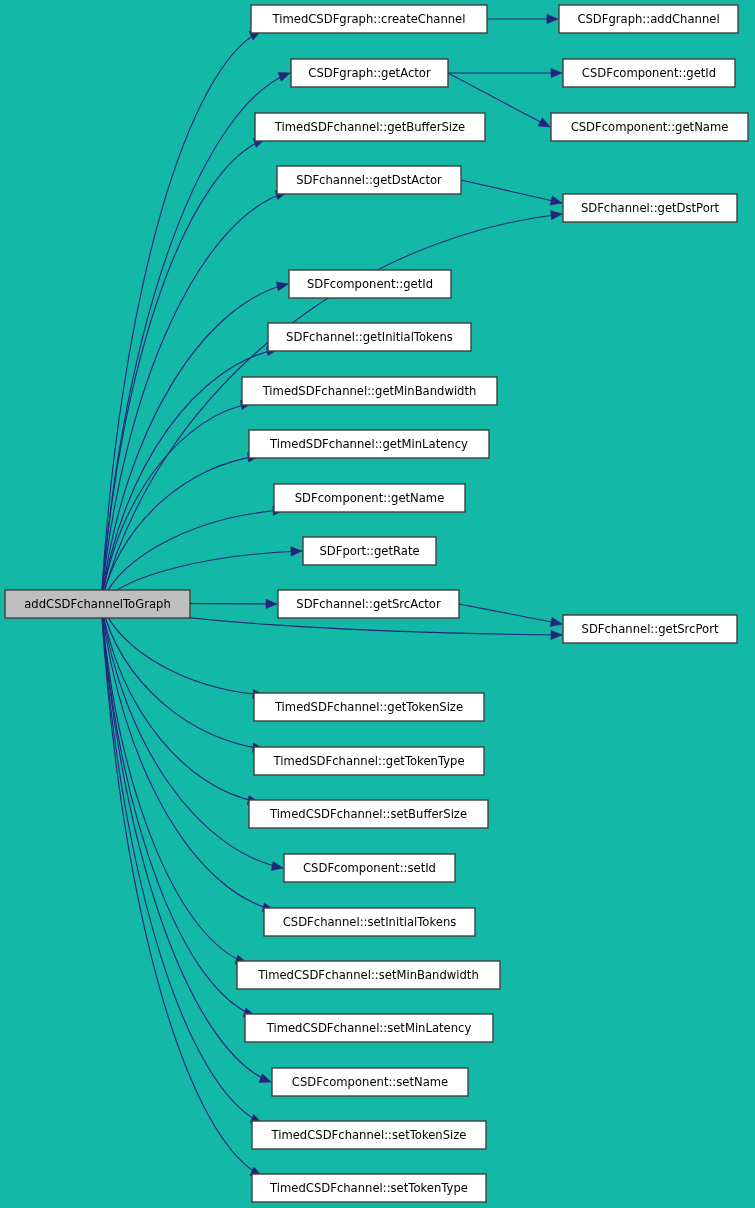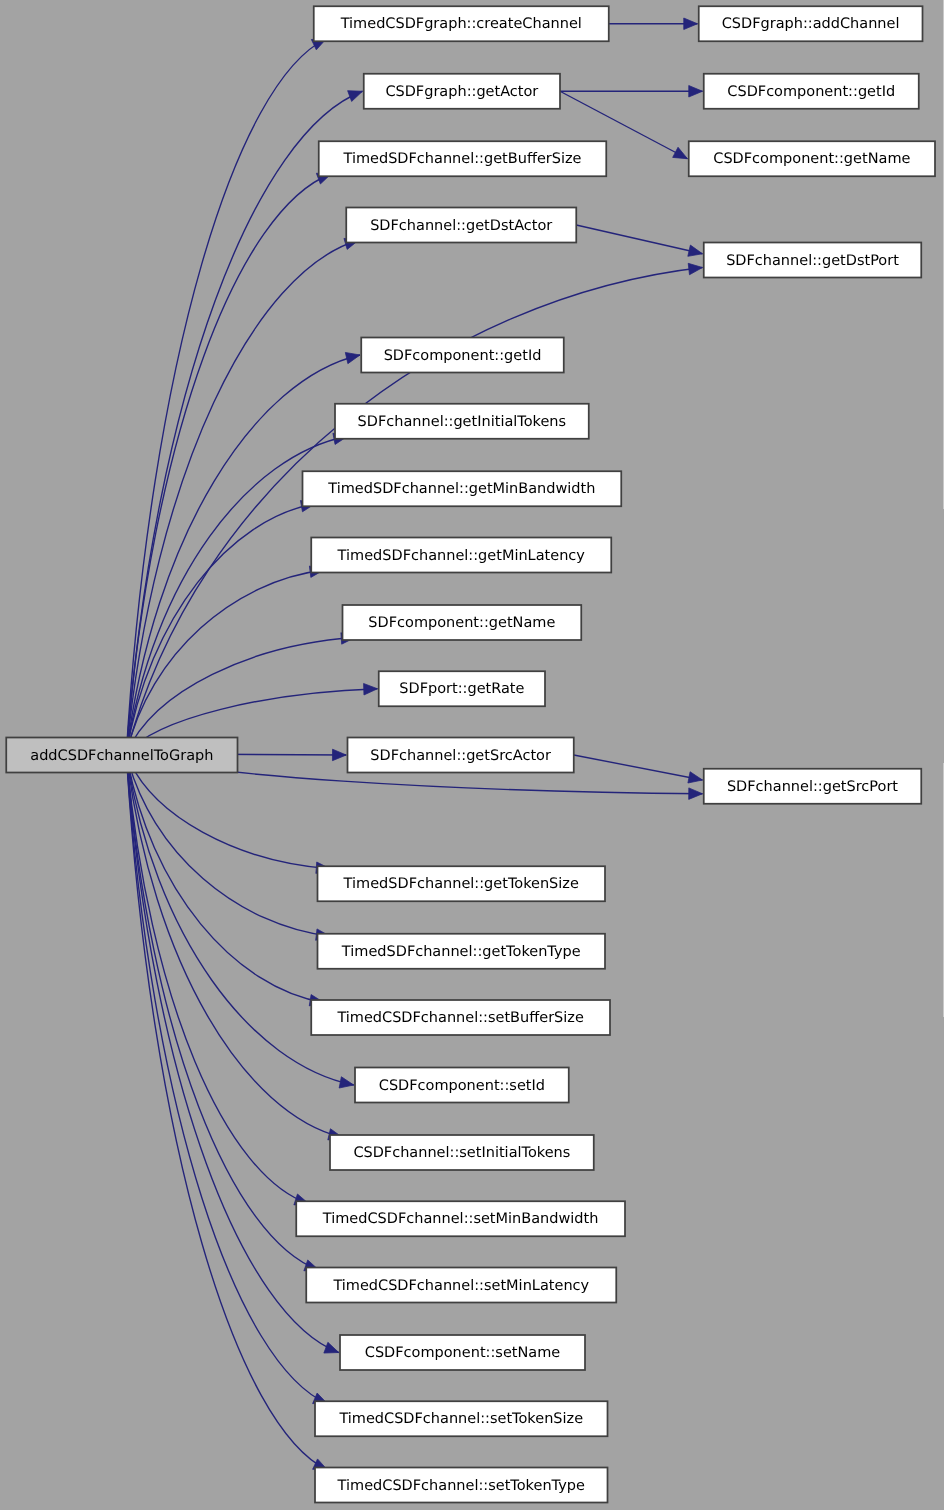--- a/index.html
+++ b/index.html
@@ -4,21 +4,21 @@
 <style>
   html, body {
     margin: 0;
     padding: 0;
     background: #ffffff;
   }
   #graph-root {
     position: relative;
     width: 755px;
     height: 1208px;
-    background: #a3a3a3;
+    background: #14b8a6;
     font-family: "DejaVu Sans", sans-serif;
     overflow: hidden;
   }
   svg.graph-canvas {
     position: absolute;
     left: 0;
     top: 0;
     width: 755px;
     height: 1208px;
   }

